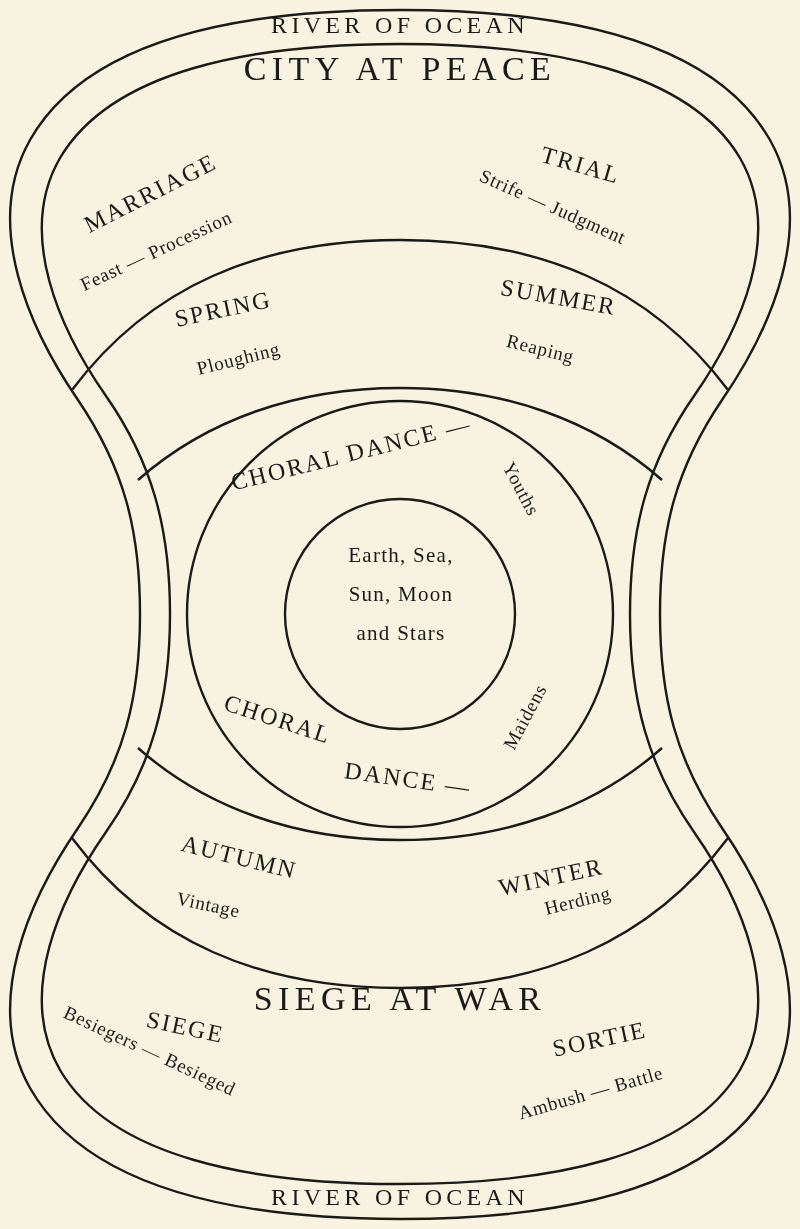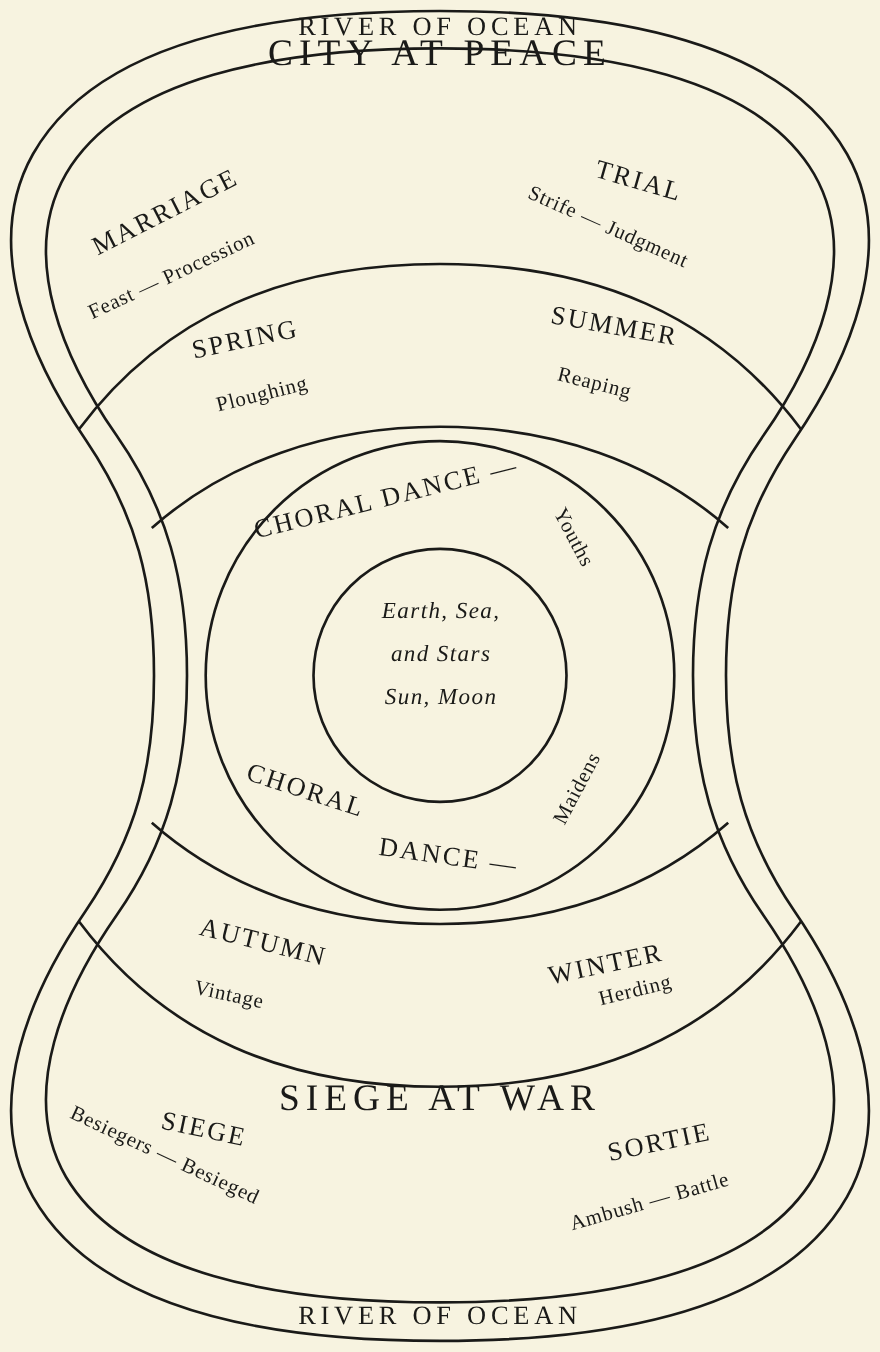--- a/index.html
+++ b/index.html
@@ -42,21 +42,20 @@
   }
   .center-text {
     position: absolute;
     left: 296px;
     top: 536px;
     width: 210px;
     text-align: center;
     font-size: 21px;
     line-height: 1.85;
     letter-spacing: 0.06em;
-    font-style: italic;
   }
 </style>
 </head>
 <body>
 
 <svg id="shield" viewBox="0 0 800 1229" xmlns="http://www.w3.org/2000/svg">
   <g fill="none" stroke="#1a1a18" stroke-width="2.4">
 
     <path d="M 400 10
              C 560 10, 712 38, 770 140
@@ -95,21 +94,21 @@
     <path d="M 72 838 C 150 942, 260 988, 400 988 C 540 988, 650 942, 728 838"></path>
 
     <circle cx="400" cy="614" r="213"></circle>
 
     <circle cx="400" cy="614" r="115"></circle>
   </g>
 </svg>
 
 <div class="lbl med" style="left:250px; top:12px; width:300px; text-align:center; letter-spacing:0.18em;">RIVER OF OCEAN</div>
 
-<div class="lbl big" style="left:200px; top:30px; width:400px; text-align:center;">CITY AT PEACE</div>
+<div class="lbl big" style="left:200px; top:50px; width:400px; text-align:center;">CITY AT PEACE</div>
 
 <div class="lbl med" style="left:78px; top:180px; transform:rotate(-27deg);">MARRIAGE</div>
 <div class="lbl small" style="left:74px; top:240px; transform:rotate(-25deg);">Feast — Procession</div>
 
 <div class="lbl med" style="left:540px; top:152px; transform:rotate(16deg);">TRIAL</div>
 <div class="lbl small" style="left:474px; top:196px; transform:rotate(24deg);">Strife — Judgment</div>
 
 <div class="lbl med" style="left:174px; top:296px; transform:rotate(-12deg);">SPRING</div>
 <div class="lbl small" style="left:196px; top:348px; transform:rotate(-14deg);">Ploughing</div>
 
@@ -118,22 +117,22 @@
 
 <div class="lbl med" style="left:228px; top:440px; transform:rotate(-14deg);">CHORAL  DANCE —</div>
 <div class="lbl small" style="left:492px; top:478px; transform:rotate(62deg);">Youths</div>
 
 <div class="lbl med" style="left:222px; top:706px; transform:rotate(18deg);">CHORAL</div>
 <div class="lbl med" style="left:344px; top:766px; transform:rotate(8deg);">DANCE —</div>
 <div class="lbl small" style="left:490px; top:706px; transform:rotate(-62deg);">Maidens</div>
 
 <div class="center-text">
   <div>Earth,  Sea,</div>
+  <div>Sun,  Moon</div>
   <div>and  Stars</div>
-  <div>Sun,  Moon</div>
 </div>
 
 <div class="lbl med" style="left:180px; top:844px; transform:rotate(14deg);">AUTUMN</div>
 <div class="lbl small" style="left:176px; top:894px; transform:rotate(12deg);">Vintage</div>
 
 <div class="lbl med" style="left:498px; top:864px; transform:rotate(-12deg);">WINTER</div>
 <div class="lbl small" style="left:544px; top:890px; transform:rotate(-14deg);">Herding</div>
 
 <div class="lbl big" style="left:200px; top:980px; width:400px; text-align:center;">SIEGE AT WAR</div>
 

